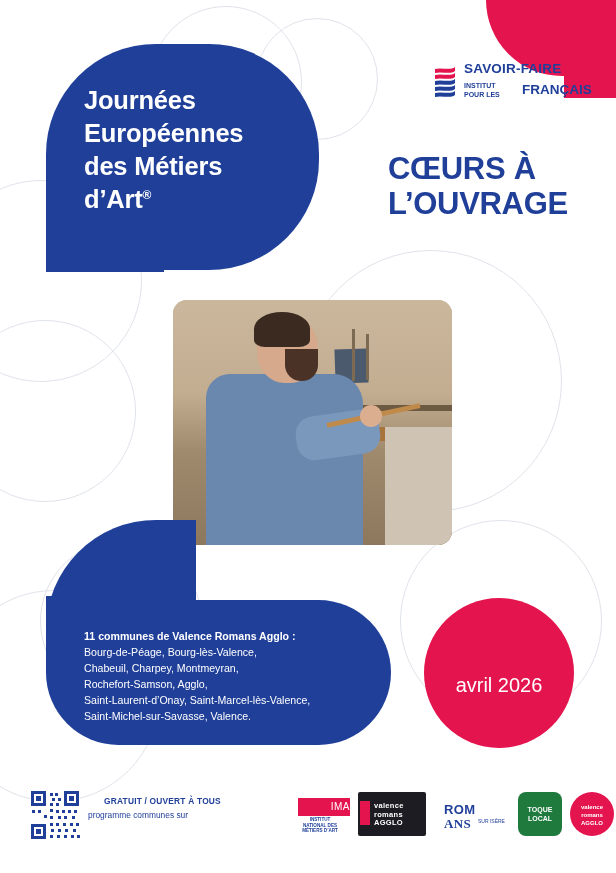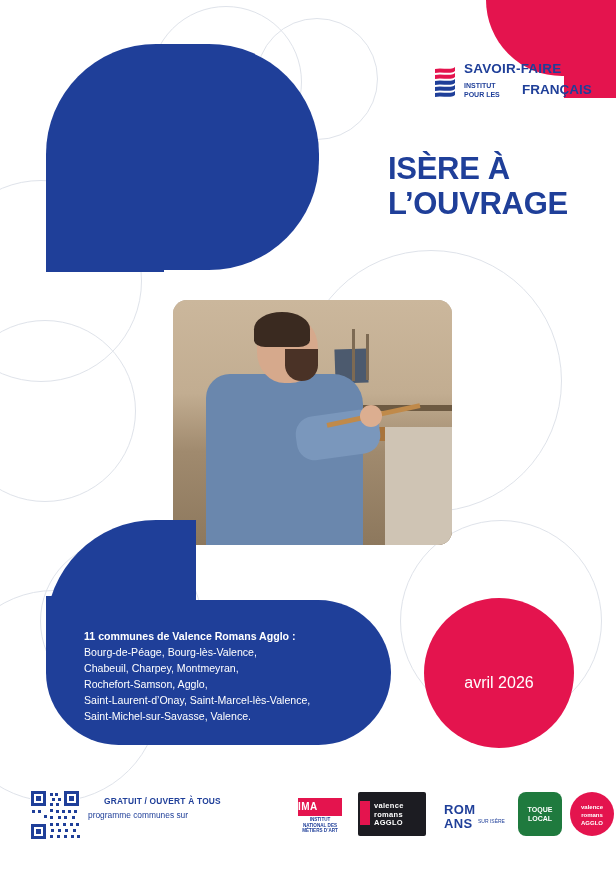--- a/index.html
+++ b/index.html
@@ -345,21 +345,21 @@
     font-size: 31px;
     font-weight: bold;
     letter-spacing: -0.5px;
   }
   .date-bottom {
     position: absolute;
     left: 0;
     top: 76px;
     width: 150px;
     text-align: center;
-    font-size: 16px;
+    font-size: 20px;
   }
 
   
   .qr {
     position: absolute;
     left: 30px;
     top: 790px;
     width: 50px;
     height: 50px;
   }
@@ -393,25 +393,25 @@
     top: 4px;
     height: 44px;
   }
   .lg-inma {
     left: 0; width: 48px;
     background: #ffffff;
     border: 0;
   }
   .inma-a {
     position: absolute; left: 2px; top: 6px;
-    width: 44px; height: 18px;
+    width: 52px; height: 18px;
     background: #e4144e;
     color: #fff;
-    font-size: 10px; font-weight: bold;
-    text-align: left; line-height: 18px;
+    font-size: 10px; font-weight: normal;
+    text-align: right; line-height: 18px;
     letter-spacing: 0.5px;
   }
   .inma-b {
     position: absolute; left: 2px; top: 25px;
     width: 44px; height: 15px;
     background: #ffffff;
     color: #1f3f99;
     font-size: 4.6px;
     text-align: center;
     line-height: 1.25;
@@ -440,21 +440,21 @@
   .lg-romans {
     left: 148px; width: 64px;
     color: #1f3f99;
   }
   .rom-1 {
     position: absolute; left: 0; top: 10px;
     font-size: 13px; font-weight: bold; letter-spacing: 0.4px;
   }
   .rom-2 {
     position: absolute; left: 0; top: 24px;
-    font-size: 13px; font-weight: bold; letter-spacing: 0.4px;
+    font-size: 13px; font-weight: bold; letter-spacing: 0.4px; font-family: Liberation Serif, serif;
   }
   .rom-3 {
     position: absolute; left: 34px; top: 26px;
     font-size: 5px; color: #1f3f99; line-height: 1.2;
   }
   .lg-toque {
     left: 222px; width: 44px; height: 44px;
     background: #1f7a3e;
     border-radius: 8px;
     color: #ffffff;
@@ -494,20 +494,28 @@
   <div class="circ" style="left:300px; top:250px; width:260px; height:260px;"></div>
   <div class="circ" style="left:400px; top:520px; width:200px; height:200px;"></div>
   <div class="circ" style="left:40px; top:540px; width:160px; height:160px;"></div>
 
   <div class="red-top"></div>
   <div class="red-top-tail"></div>
 
   <div class="blue-panel"></div>
   <div class="blue-panel-notch"></div>
 
+  <div class="title-text">
+    <div>Journées</div>
+    <div>Européennes</div>
+    <div>des Métiers</div>
+    <div>
+      <span>d’Art</span><sup>®</sup>
+    </div>
+  </div>
 
   <div class="sf-logo">
     <svg class="sf-mark" viewBox="0 0 26 34">
       <path d="M3 4 C10 2, 18 6, 23 2 L23 6 C18 10, 10 6, 3 8 Z" fill="#e4144e"></path>
       <path d="M3 10 C10 8, 18 12, 23 8 L23 12 C18 16, 10 12, 3 14 Z" fill="#e4144e"></path>
       <path d="M3 16 C10 14, 18 18, 23 14 L23 18 C18 22, 10 18, 3 20 Z" fill="#1f3f99"></path>
       <path d="M3 22 C10 20, 18 24, 23 20 L23 24 C18 28, 10 24, 3 26 Z" fill="#1f3f99"></path>
       <path d="M3 28 C10 26, 18 30, 23 26 L23 30 C18 34, 10 30, 3 32 Z" fill="#1f3f99"></path>
     </svg>
     <div class="sf-text">
@@ -516,21 +524,21 @@
     <div class="sf-small-left">
       <div>INSTITUT</div>
       <div>POUR LES</div>
     </div>
     <div class="sf-l3-wrap" style="left:66px; top:20px;margin-left:24px;">
       <div class="sf-line3">FRANÇAIS</div>
     </div>
   </div>
 
   <div class="headline">
-    <div>ISÈRE À</div>
+    <div>CŒURS À</div>
     <div>L’OUVRAGE</div>
   </div>
 
   <div class="photo">
     <div class="wall"></div>
     <div class="shelf"></div>
     <div class="poster-sq"></div>
     <div class="tool-a"></div>
     <div class="tool-b"></div>
     <div class="bench"></div>

